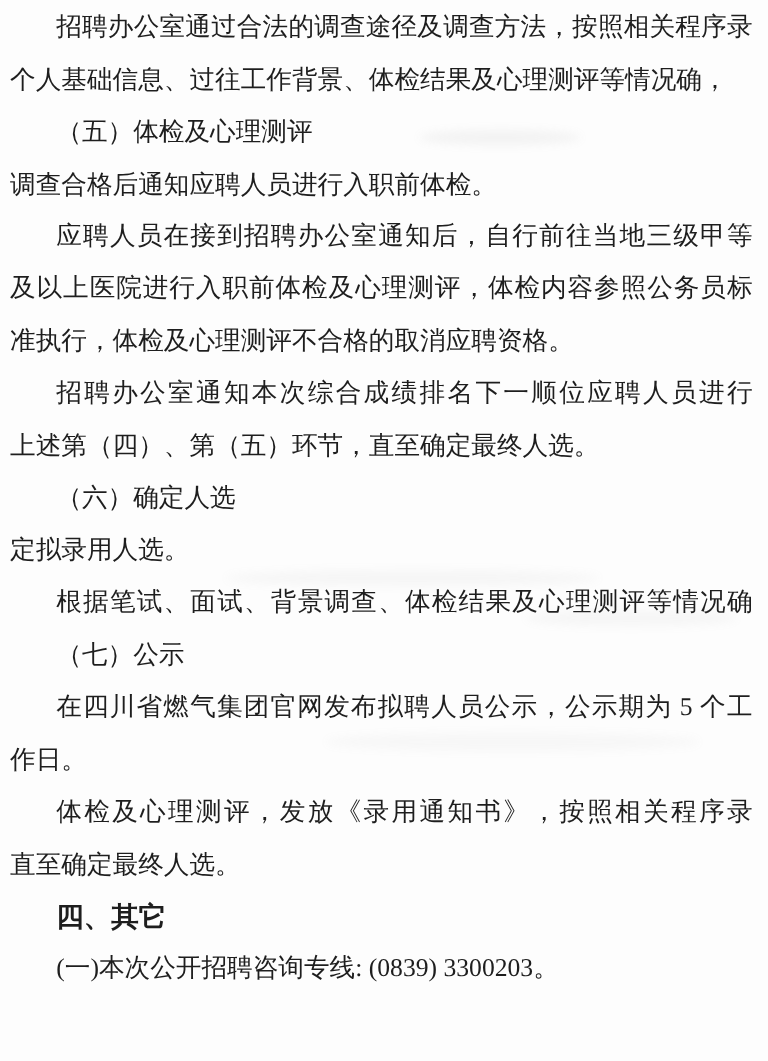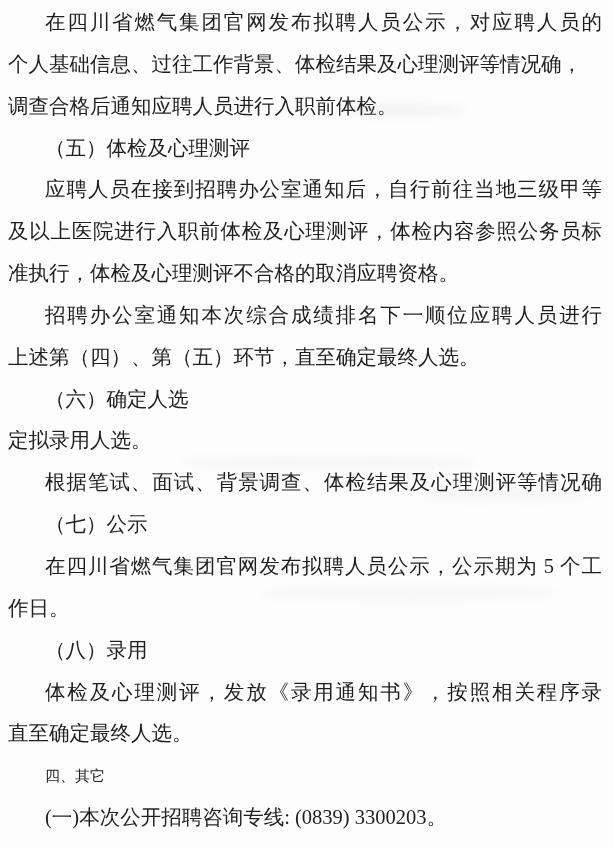--- a/index.html
+++ b/index.html
@@ -23,56 +23,55 @@
     line-height: 41.85px;
     font-size: 20.5px;
     white-space: nowrap;
   }
   .indent { text-indent: 37px; }
   .fill {
     text-align: justify;
     text-align-last: justify;
   }
   .bold {
-    font-weight: 400;
+    font-weight: 700;
     font-family: "Liberation Sans", "DejaVu Sans", sans-serif;
-    font-size: 15px;
+    font-size: 22px;
   }
   .artifact {
     position: absolute;
     background: #9a9a9a;
     border-radius: 50%;
     filter: blur(4px);
   }
   .a1 { left: 335px; top: 104px; width: 130px; height: 12px; opacity: .10; }
   .a2 { left: 180px; top: 456px; width: 300px; height: 13px; opacity: .07; }
   .a3 { left: 420px; top: 488px; width: 170px; height: 13px; opacity: .07; }
   .a4 { left: 260px; top: 586px; width: 300px; height: 15px; opacity: .06; }
 </style>
 </head>
 <body>
 
 <div class="page">
   <div class="doc">
-    <div class="ln indent fill">在四川省燃气集团官网发布拟聘人员公示，对应聘人员的</div>
+    <div class="ln indent fill">招聘办公室通过合法的调查途径及调查方法，按照相关程序录</div>
     <div class="ln">个人基础信息、过往工作背景、体检结果及心理测评等情况确，</div>
+    <div class="ln indent">（五）体检及心理测评</div>
     <div class="ln">调查合格后通知应聘人员进行入职前体检。</div>
-    <div class="ln indent">（五）体检及心理测评</div>
     <div class="ln indent fill">应聘人员在接到招聘办公室通知后，自行前往当地三级甲等</div>
     <div class="ln fill">及以上医院进行入职前体检及心理测评，体检内容参照公务员标</div>
     <div class="ln">准执行，体检及心理测评不合格的取消应聘资格。</div>
     <div class="ln indent fill">招聘办公室通知本次综合成绩排名下一顺位应聘人员进行</div>
     <div class="ln">上述第（四）、第（五）环节，直至确定最终人选。</div>
     <div class="ln indent">（六）确定人选</div>
     <div class="ln">定拟录用人选。</div>
     <div class="ln indent fill">根据笔试、面试、背景调查、体检结果及心理测评等情况确</div>
     <div class="ln indent">（七）公示</div>
     <div class="ln indent fill">在四川省燃气集团官网发布拟聘人员公示，公示期为 5 个工</div>
     <div class="ln">作日。</div>
-    <div class="ln indent">（八）录用</div>
     <div class="ln indent fill">体检及心理测评，发放《录用通知书》，按照相关程序录</div>
     <div class="ln">直至确定最终人选。</div>
     <div class="ln indent bold">四、其它</div>
     <div class="ln indent">(一)本次公开招聘咨询专线: (0839) 3300203。</div>
   </div>
 
   <div class="artifact a1"></div>
   <div class="artifact a2"></div>
   <div class="artifact a3"></div>
   <div class="artifact a4"></div>

